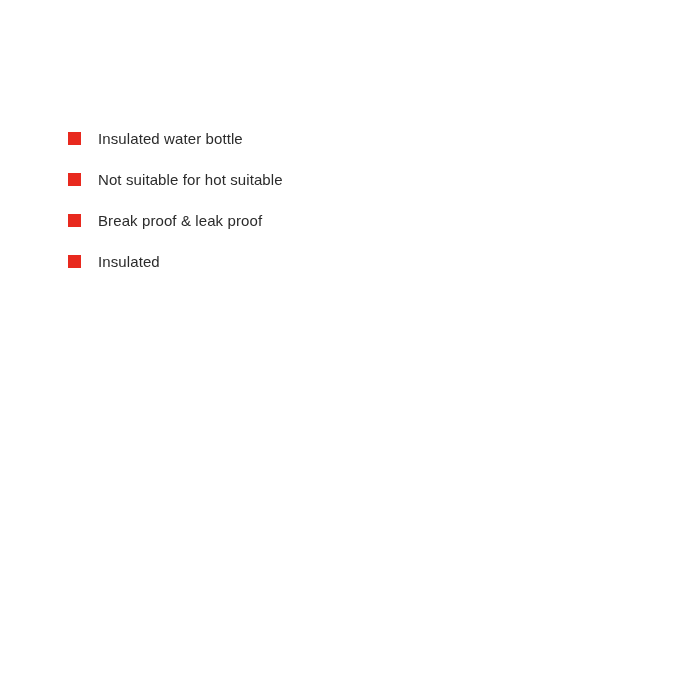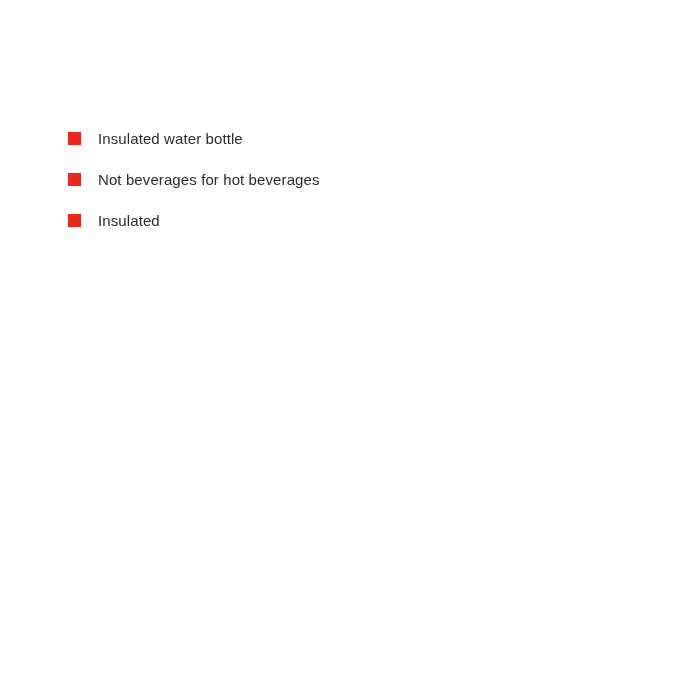--- a/index.html
+++ b/index.html
@@ -54,21 +54,25 @@
 </head>
 <body>
 
 <div class="features">
   <div class="feature-row">
     <span class="bullet"></span>
     <span class="feature-text">Insulated water bottle</span>
   </div>
   <div class="feature-row">
     <span class="bullet"></span>
-    <span class="feature-text">Not beverages for hot beverages</span>
+    <span class="feature-text">Not suitable for hot suitable</span>
+  </div>
+  <div class="feature-row">
+    <span class="bullet"></span>
+    <span class="feature-text">Break proof &amp; leak proof</span>
   </div>
   <div class="feature-row">
     <span class="bullet"></span>
     <span class="feature-text">Insulated</span>
   </div>
 </div>
 
 <div class="badges">
 
   

